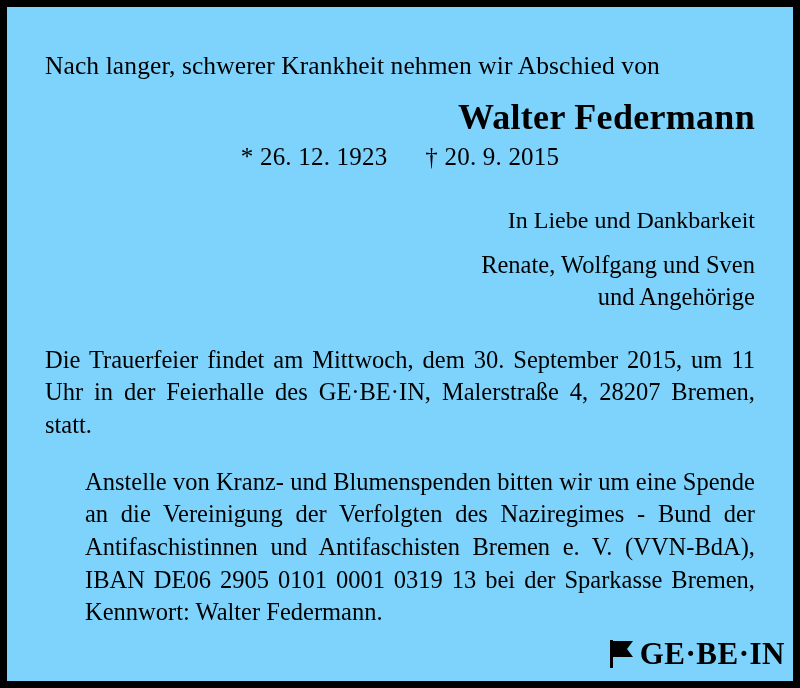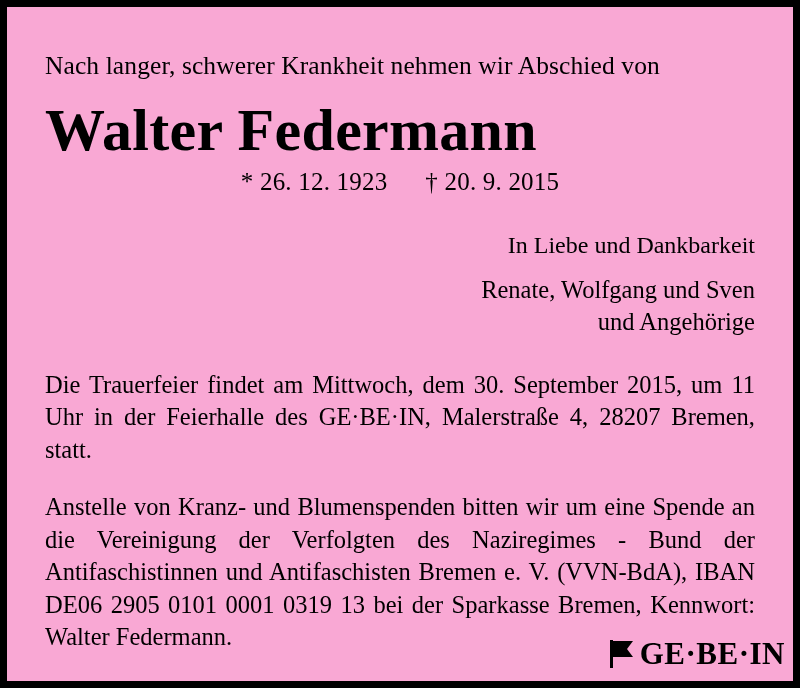--- a/index.html
+++ b/index.html
@@ -13,32 +13,32 @@
     font-family: "Liberation Serif", serif;
     color: #000000;
     overflow: hidden;
   }
   .notice {
     position: relative;
     box-sizing: border-box;
     width: 800px;
     height: 688px;
     border: 7px solid #000000;
-    background: #f9a8d4;
+    background: #7dd3fc;
     padding: 44px 38px 8px 38px;
   }
   .intro-line {
     font-size: 25.5px;
     line-height: 1.18;
     letter-spacing: 0.1px;
     margin: 0 0 18px 0;
   }
   .name {
-    text-align: left;
-    font-size: 60px;
+    text-align: right;
+    font-size: 36px;
     font-weight: bold;
     letter-spacing: 0.3px;
     line-height: 1.05;
     margin: 8px 0 4px 0;
   }
   .dates {
     text-align: center;
     font-size: 25px;
     letter-spacing: 0.2px;
     margin: 6px 0 0 0;
@@ -66,20 +66,21 @@
     margin-top: 14px;
   }
   .body-block {
     margin-top: 30px;
     font-size: 24.5px;
     line-height: 1.33;
     text-align: justify;
   }
   .body-block.second {
     margin-top: 16px;
+    margin-left: 40px;
   }
   .logo {
     position: absolute;
     right: 8px;
     bottom: 12px;
     display: flex;
     align-items: center;
     gap: 5px;
   }
   .logo-mark {

